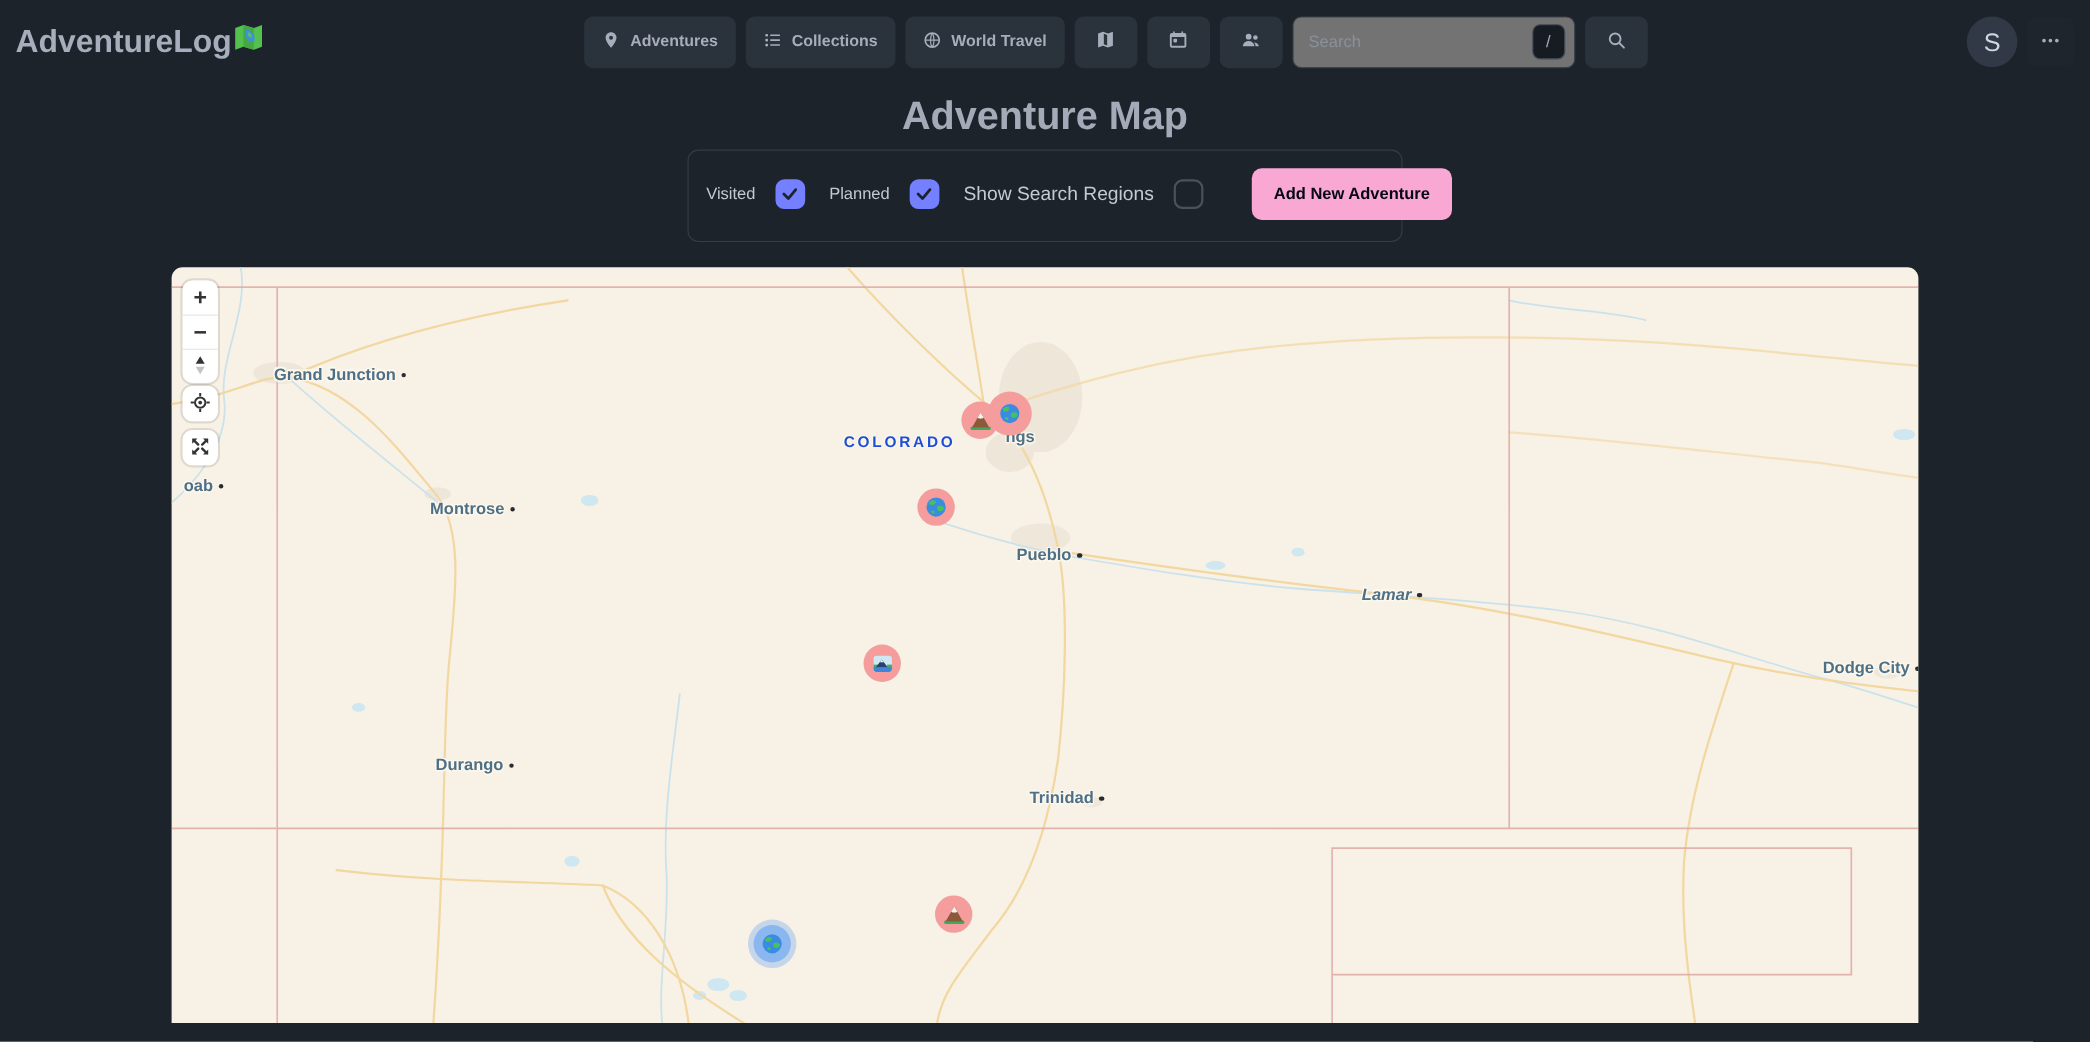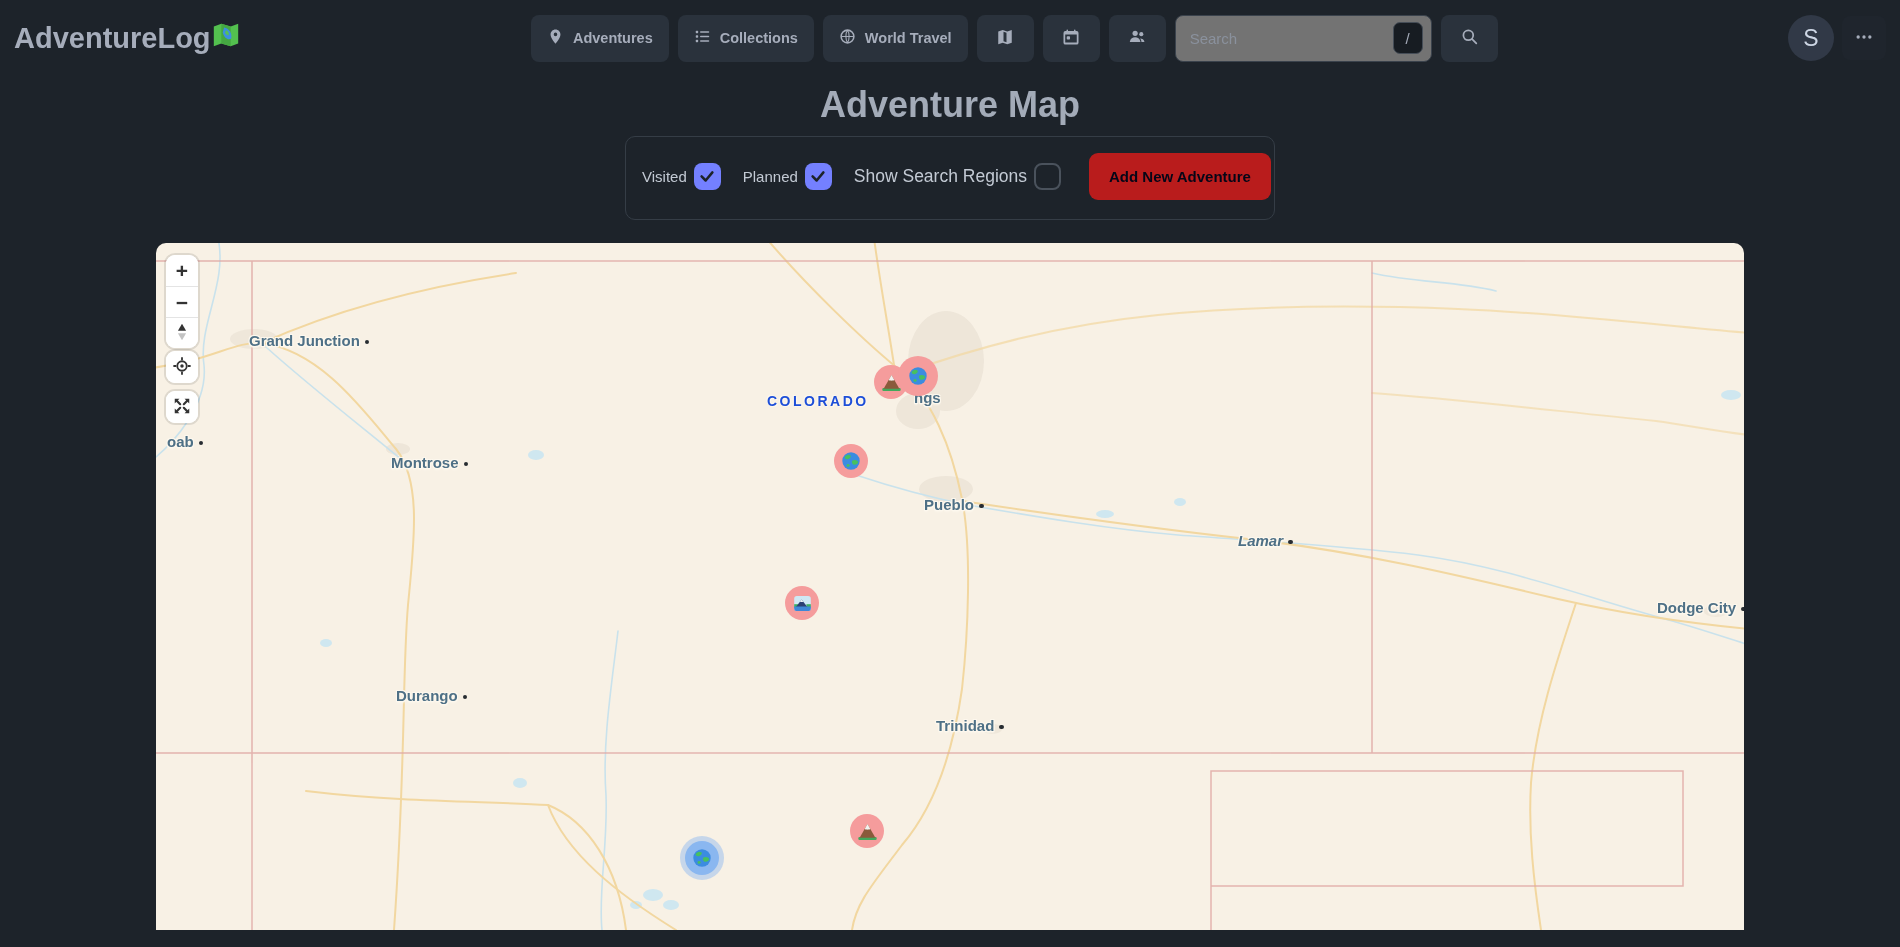--- a/index.html
+++ b/index.html
@@ -25,29 +25,29 @@
             display:flex; align-items:center; justify-content:center; cursor:pointer; }
   .dots-btn { width:44px; height:44px; border:none; border-radius:8px; background:#1f252d; cursor:pointer;
               display:flex; align-items:center; justify-content:center; }
 
   
   .page-title { margin-top:8px; text-align:center; font-size:36px; font-weight:800; color:#a3abb8; }
   .options-card { width:650px; margin:10px auto 0; border:1px solid #353d46; border-radius:10px; padding:12px 16px 16px; }
   .options-title { text-align:center; font-size:23px; font-weight:700; color:#a6adbb; margin-bottom:14px; }
   .options-row { display:flex; align-items:center; }
   .toggles { display:flex; align-items:center; gap:22px; flex:1; }
-  .toggle { display:flex; align-items:center; gap:7px; }
+  .toggle { display:flex; align-items:center; gap:18px; }
   .toggle .tlabel { font-size:15px; color:#c3cad4; white-space:nowrap; }
   .toggle.big .tlabel { font-size:17.5px; }
   .cb { width:27px; height:27px; border-radius:8px; cursor:pointer; display:flex; align-items:center; justify-content:center; }
   .cb.checked { background:#7480ff; }
   .cb.unchecked { background:transparent; border:2px solid #4a525c; }
   .vdivider { width:1px; height:54px; background:#353d46; margin:0 18px 0 10px; }
-  .add-btn { height:47px; background:#b91c1c; color:#050617; border:none; border-radius:9px; font-family:inherit;
-             font-size:15px; font-weight:700; padding:0 20px; cursor:pointer; white-space:nowrap; }
+  .add-btn { height:47px; background:#f9a8d4; color:#050617; border:none; border-radius:9px; font-family:inherit;
+             font-size:15px; font-weight:700; padding:0 20px; cursor:pointer; white-space:nowrap;margin-left:16px; }
 
   
   .map { position:relative; width:1588px; height:687px; margin:23px auto 0; background:#f8f1e5;
          border-radius:10px 10px 0 0; overflow:hidden; }
   .map svg.base { position:absolute; inset:0; }
   .city-label { position:absolute; font-size:15px; font-weight:700; color:#4e7086; white-space:nowrap; z-index:2;
       text-shadow:-1px -1px 0 #fdf8ee, 1px -1px 0 #fdf8ee, -1px 1px 0 #fdf8ee, 1px 1px 0 #fdf8ee, 0 2px 2px #fdf8ee; }
   .city-label .dot { display:inline-block; width:4.5px; height:4.5px; border-radius:50%; background:#272c31;
       margin-left:5px; vertical-align:middle; }
   .region-label { position:absolute; font-size:14px; font-weight:700; letter-spacing:2.5px; color:#1d4ed8; z-index:2;

